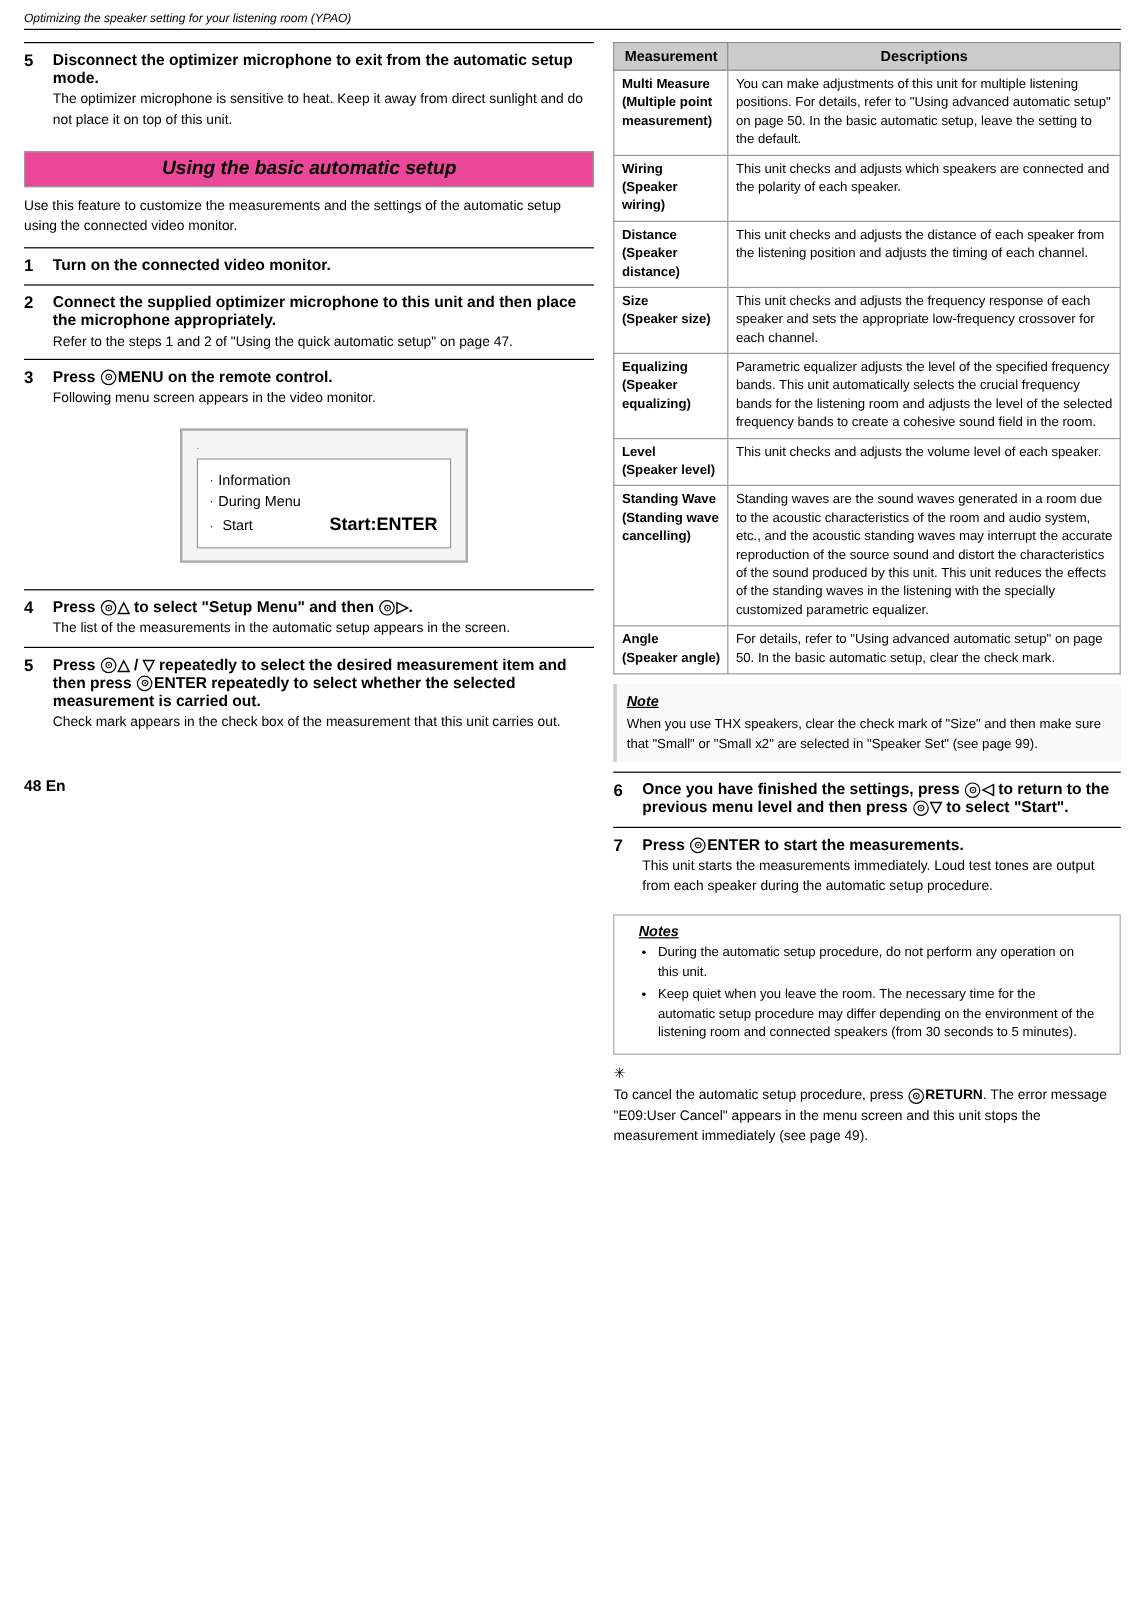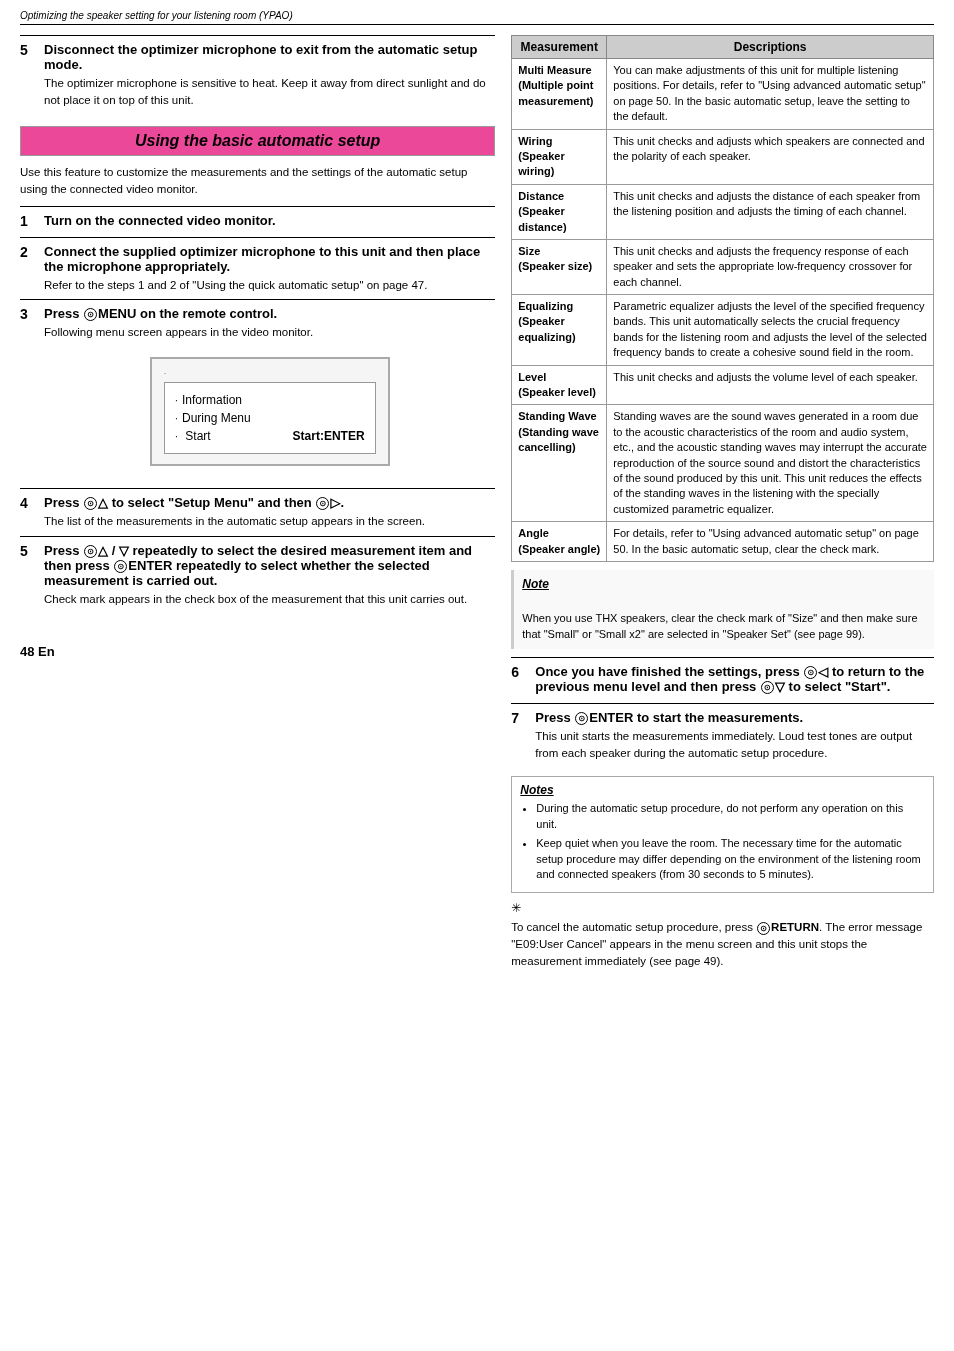--- a/index.html
+++ b/index.html
@@ -116,26 +116,26 @@
       border-left: 3px solid #ccc;
       padding: 6px 8px;
       margin: 8px 0;
       font-size: 11px;
       line-height: 1.45;
     }
     .note-title {
       font-style: italic;
       font-weight: bold;
       font-size: 12px;
-      margin-bottom: 18px;
+      margin-bottom: 4px;
       text-decoration: underline;
     }
     .notes-box {
       border: 1px solid #aaa;
-      padding: 6px 8px;
+      padding: 6px 20px;
       margin: 8px 0;
       font-size: 11px;
     }
     .notes-box .note-title {
       font-style: italic;
       font-weight: bold;
       margin-bottom: 4px;
     }
     .notes-box ul {
       padding-left: 16px;
@@ -232,21 +232,21 @@
               </div>
               <div class="menu-item">
                 <span class="menu-item-bullet">·</span>
                 <span>During Menu</span>
               </div>
               <div class="menu-item" style="display:flex; justify-content:space-between;gap:38px;">
                 <div>
                   <span class="menu-item-bullet">·</span>
                   <span>Start</span>
                 </div>
-                <div style="font-weight:bold; font-size:12px;">Start:ENTER</div>
+                <div style="font-weight:bold; font-size:15px;">Start:ENTER</div>
               </div>
             </div>
           </div>
         </div>
       </div>
     </div>
 
     <div class="step-block">
       <div class="step-num">4</div>
       <div class="step-content">

